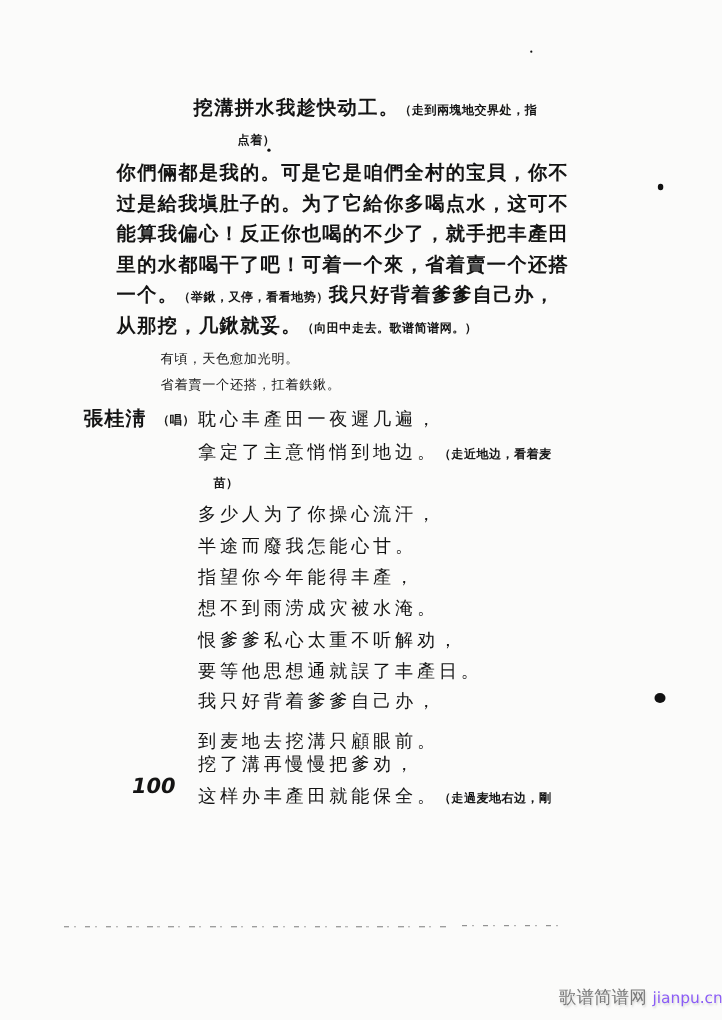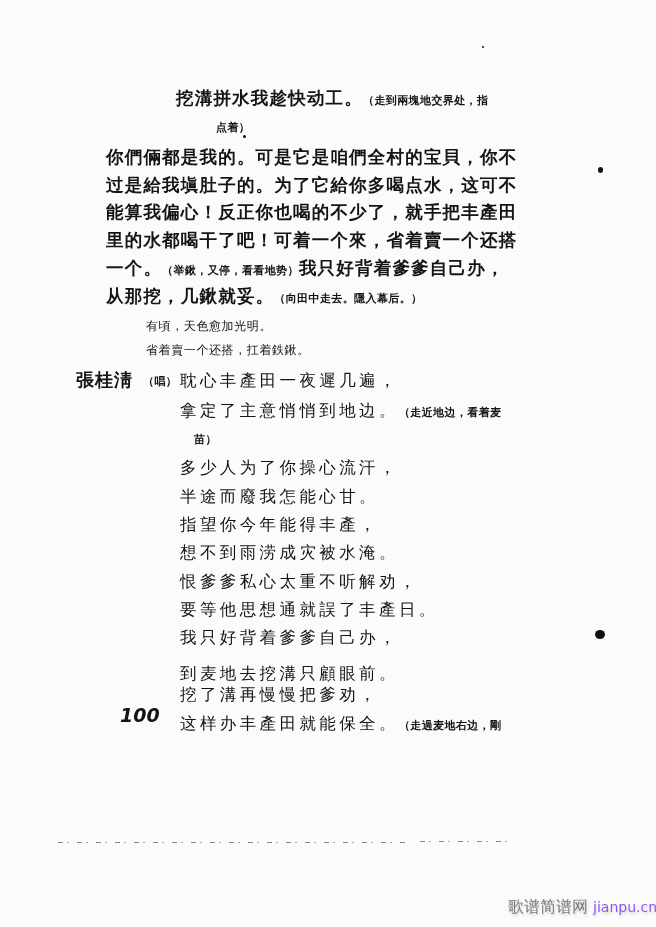--- a/index.html
+++ b/index.html
@@ -32,21 +32,21 @@
   <div class="abs small" style="left:196px;top:120px;margin-left:20px;">点着）</div>
 
   <div class="abs big" style="left:106px;top:145px;">你們倆都是我的。可是它是咱們全村的宝貝，你不</div>
   <div class="abs big" style="left:106px;top:173px;">过是給我塡肚子的。为了它給你多喝点水，这可不</div>
   <div class="abs big" style="left:106px;top:200px;">能算我偏心！反正你也喝的不少了，就手把丰產田</div>
   <div class="abs big" style="left:106px;top:228px;">里的水都喝干了吧！可着一个來，省着賣一个还搭</div>
   <div class="abs big" style="left:106px;top:256px;">
     <span>一个。</span><span class="small">（举鍬，又停，看看地势）</span><span>我只好背着爹爹自己办，</span>
   </div>
   <div class="abs big" style="left:106px;top:284px;">
-    <span>从那挖，几鍬就妥。</span><span class="small">（向田中走去。隱入幕后。）</span>
+    <span>从那挖，几鍬就妥。</span><span class="small">（向田中走去。歌谱简谱网。）</span>
   </div>
 
   <div class="abs stage" style="left:146px;top:318px;">有頃，天色愈加光明。</div>
   <div class="abs stage" style="left:146px;top:342px;">省着賣一个还搭，扛着鉄鍬。</div>
 
   <div class="abs speaker" style="left:76px;top:368px;">張桂淸</div>
   <div class="abs small" style="left:143px;top:374px;">（唱）</div>
 
   <div class="abs verse" style="left:180px;top:370px;">耽心丰產田一夜遲几遍，</div>
   <div class="abs verse" style="left:180px;top:400px;">

